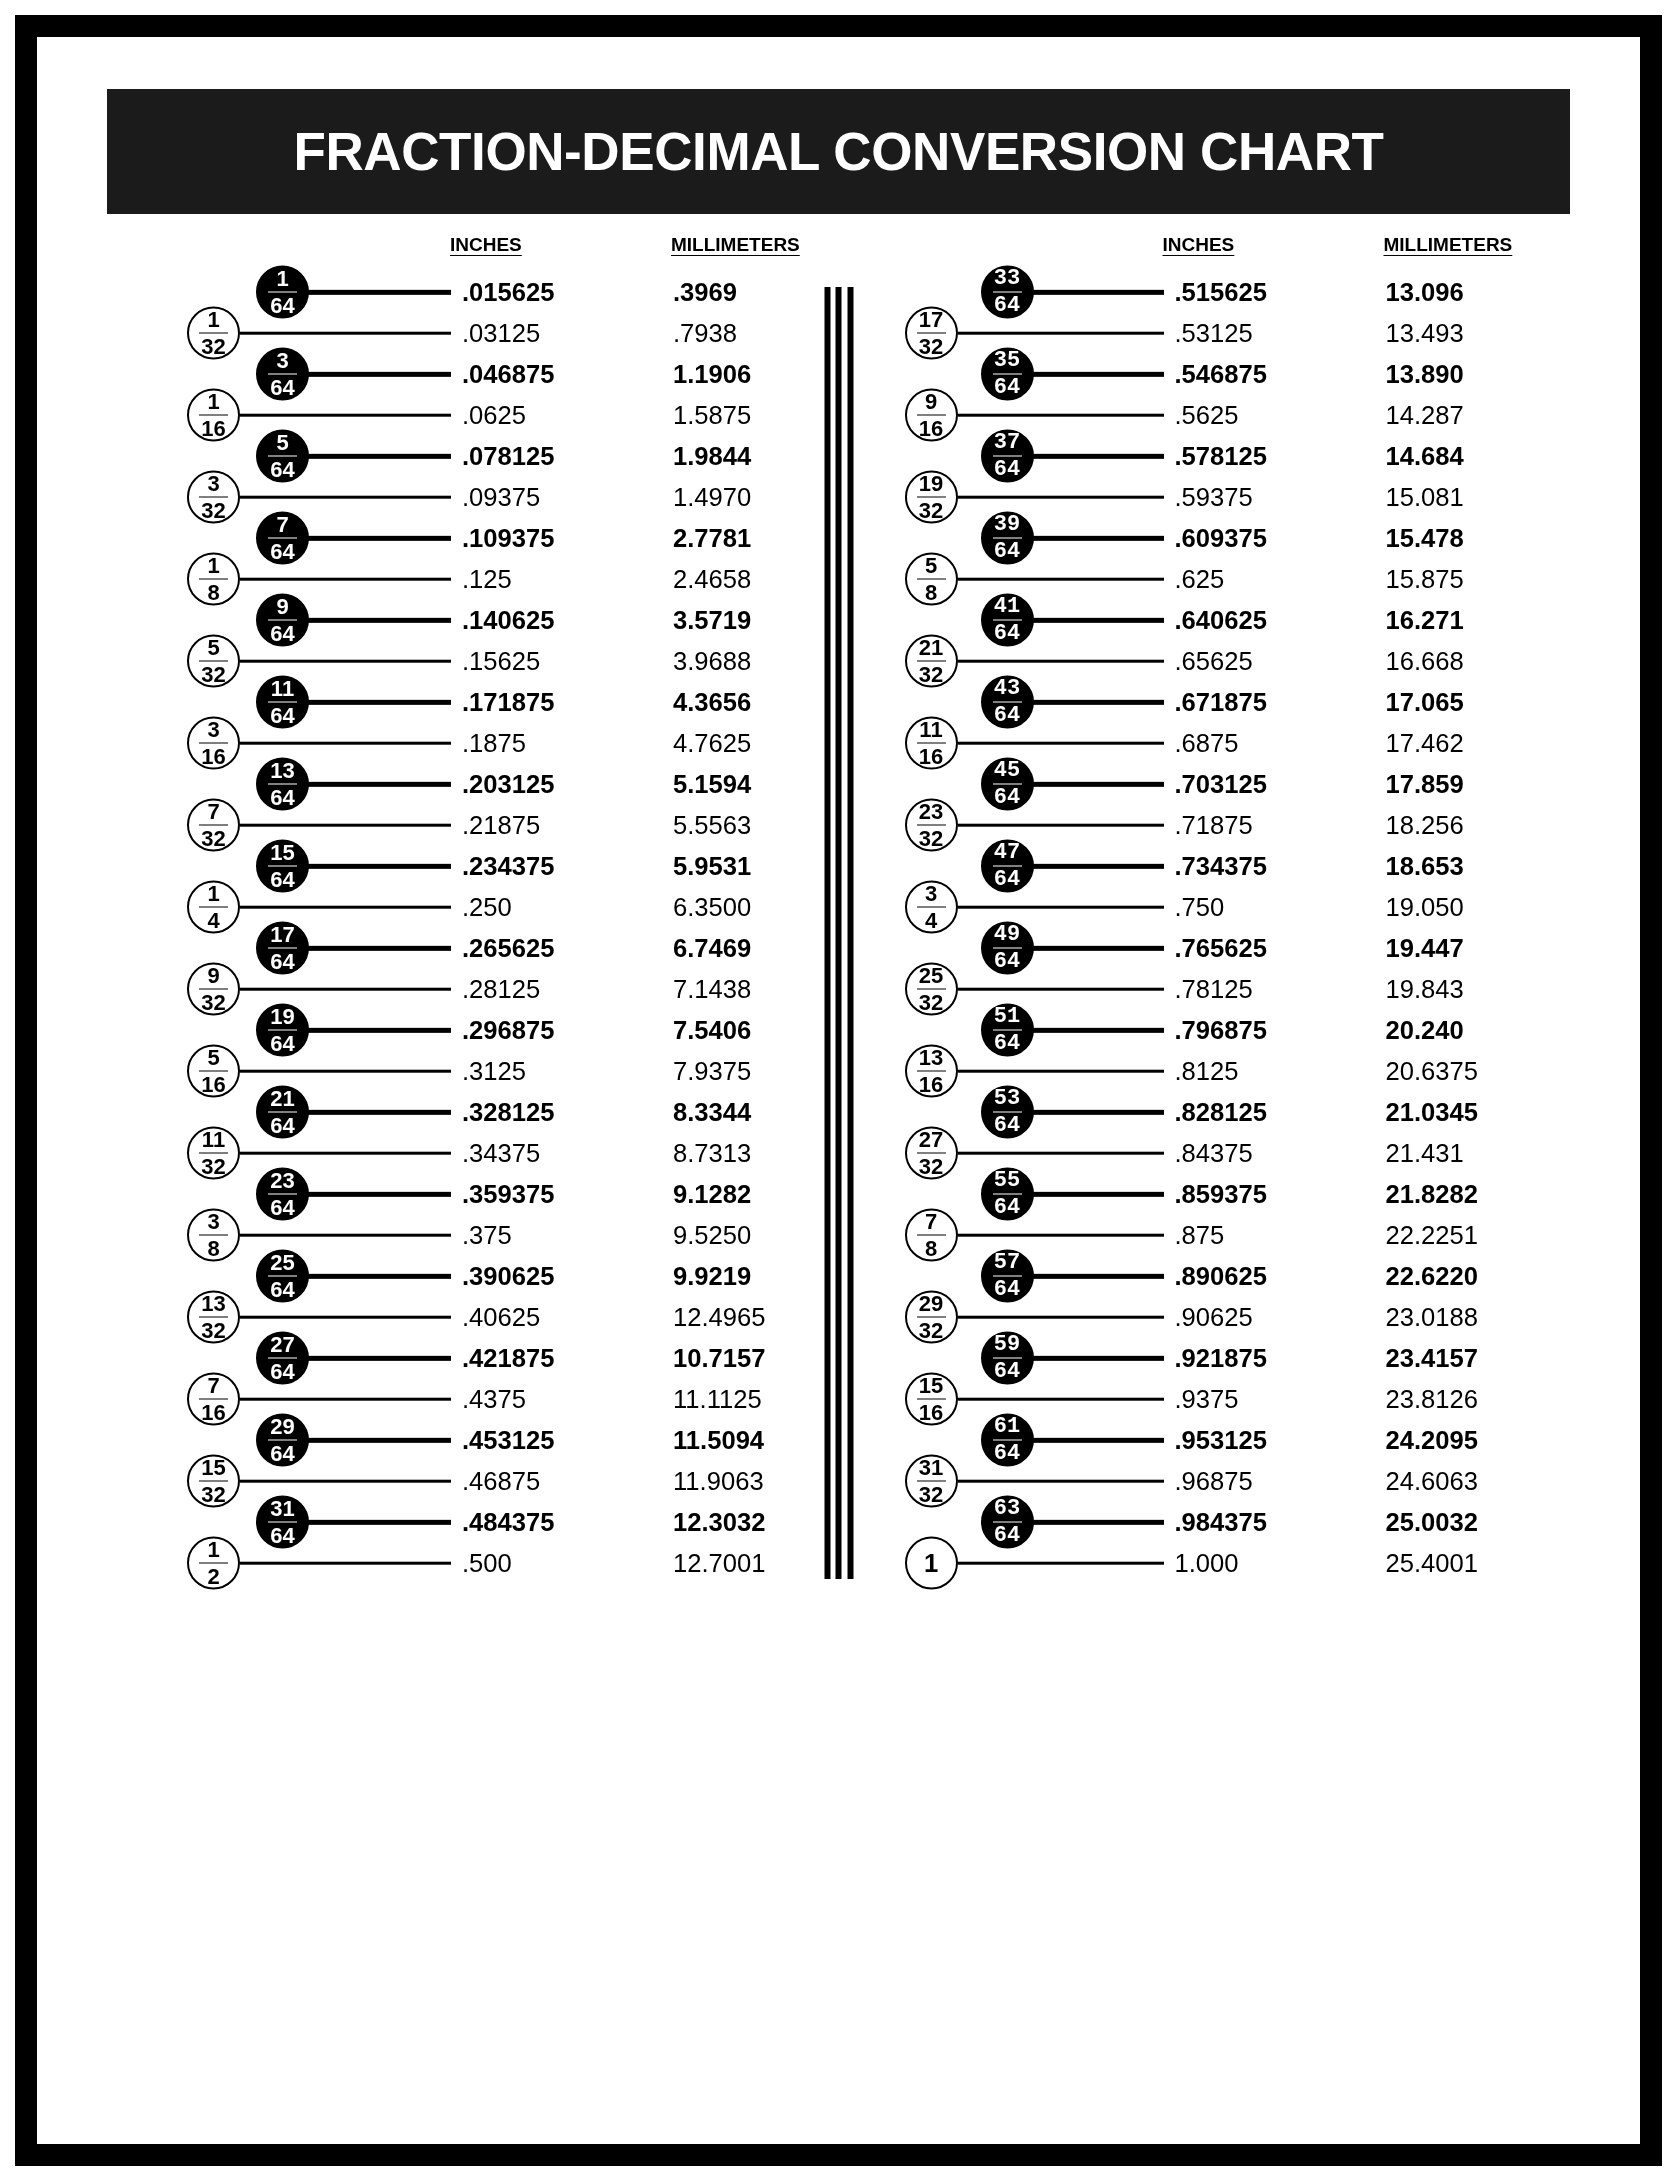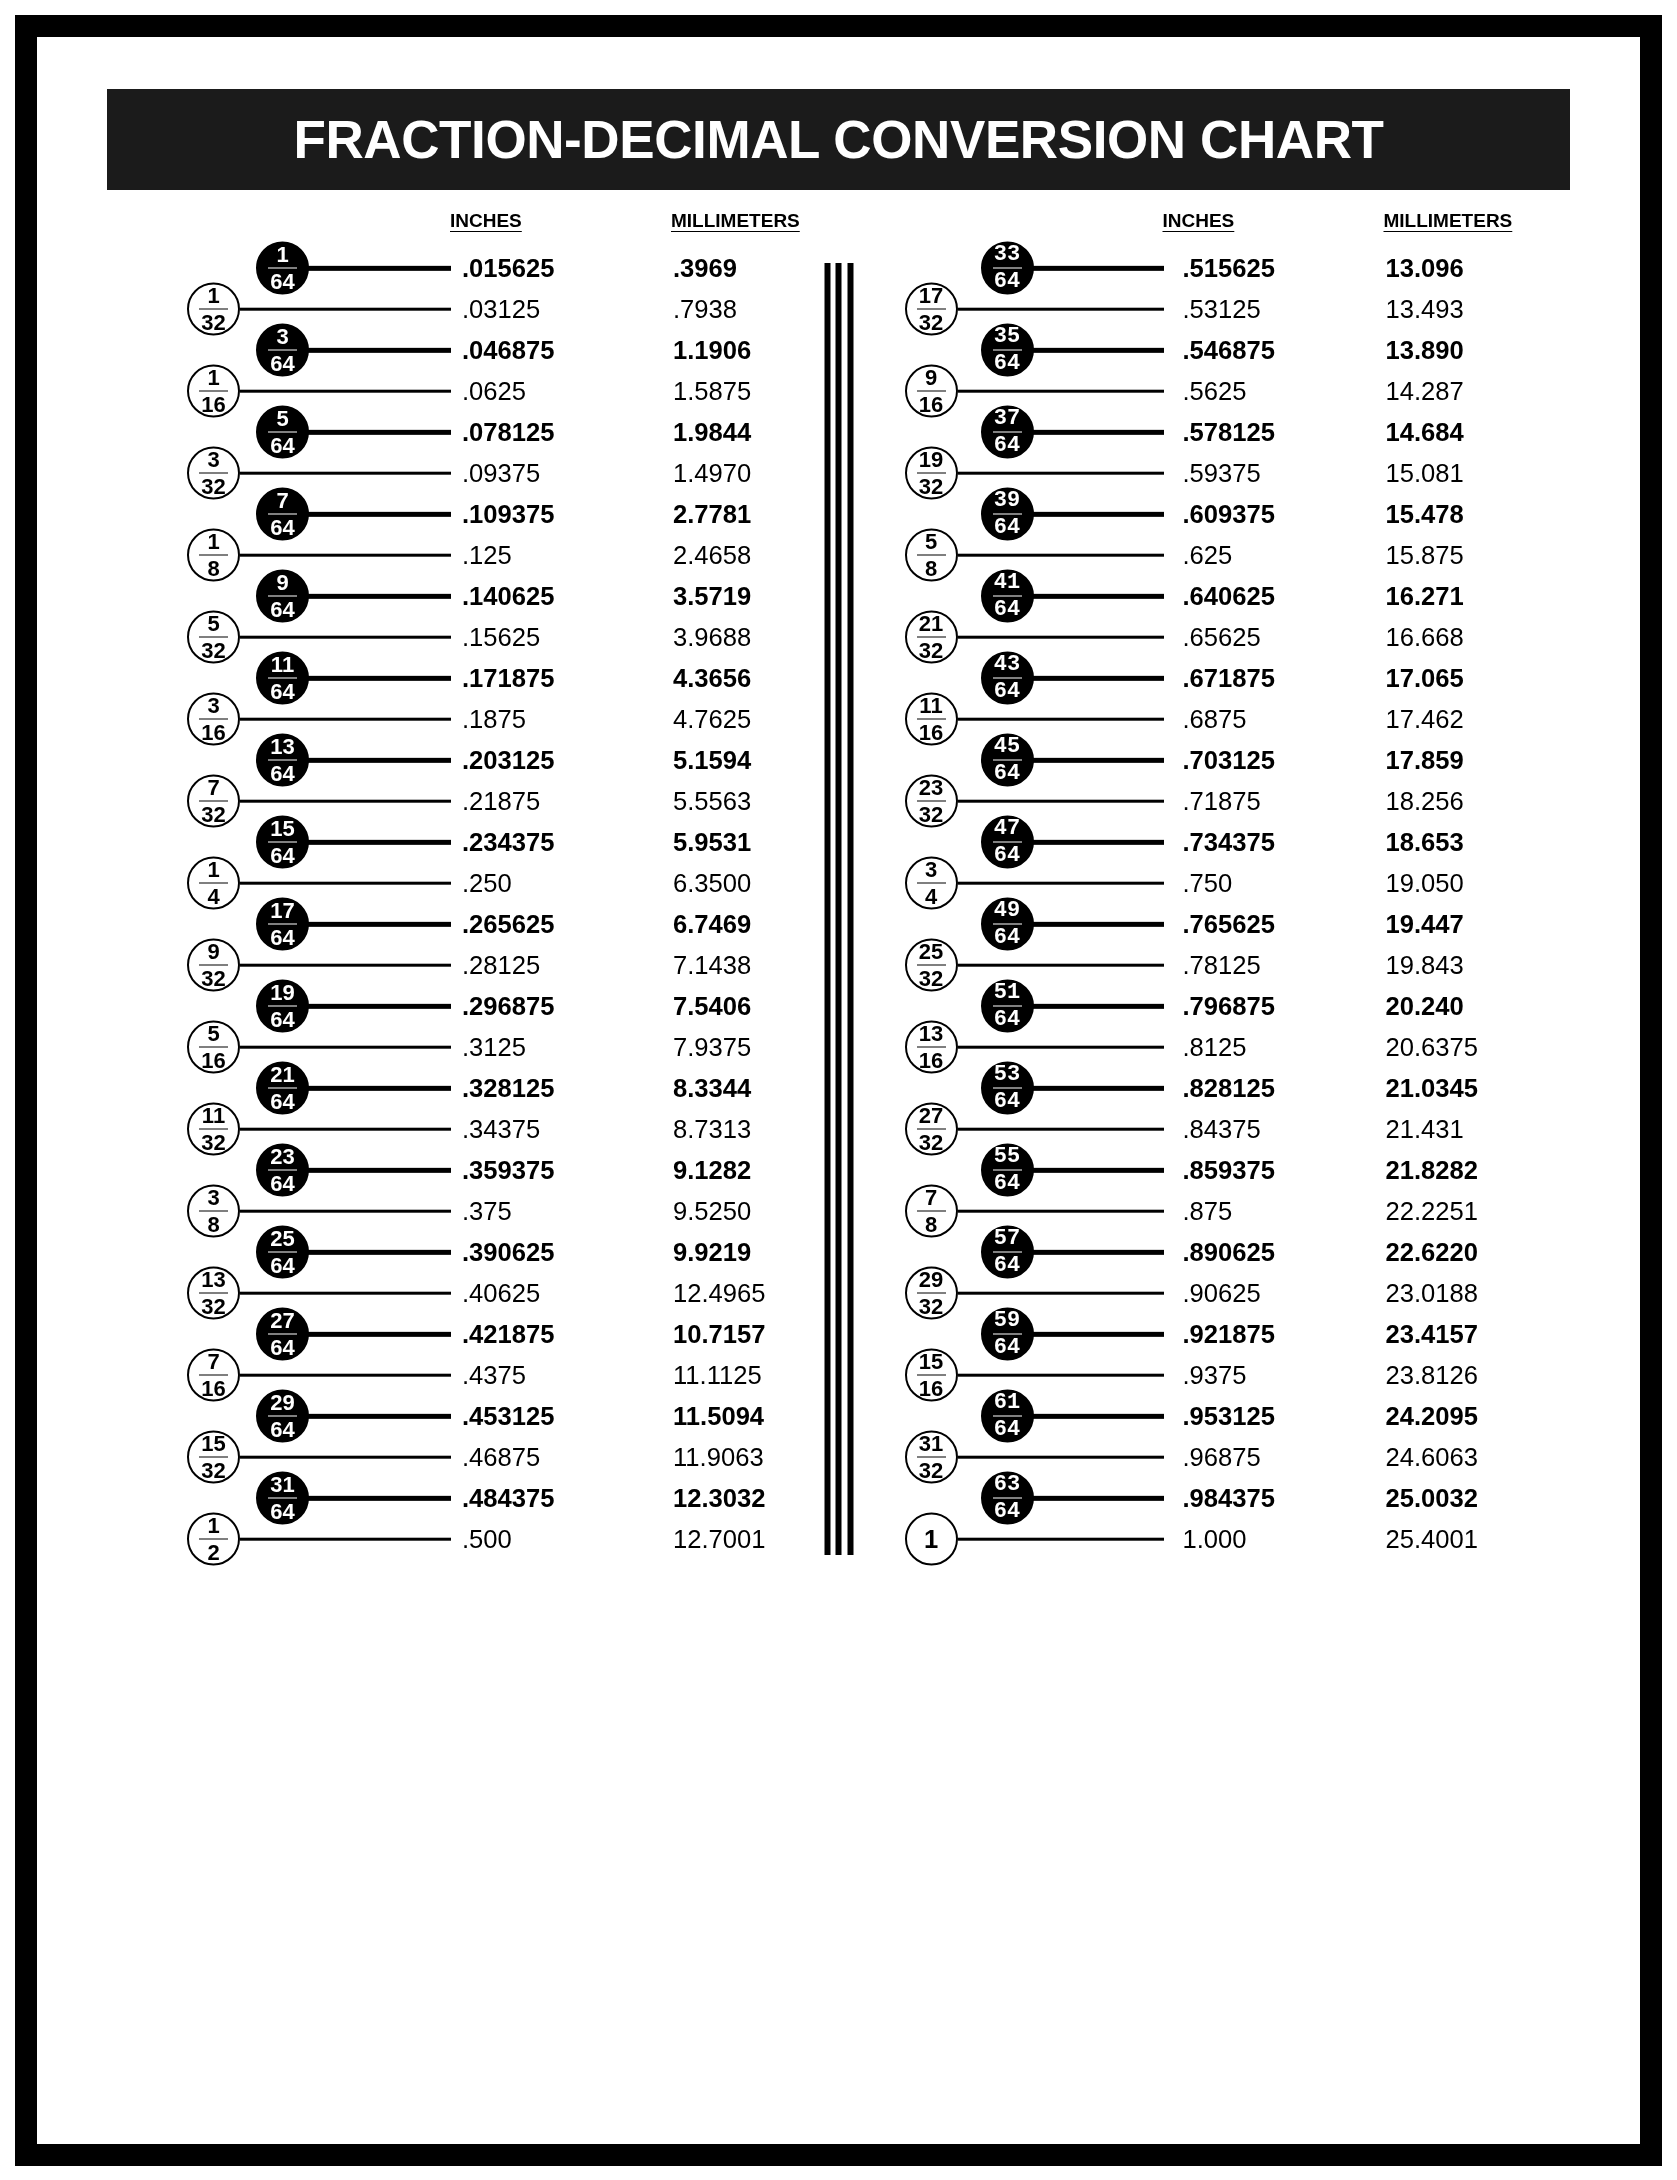--- a/index.html
+++ b/index.html
@@ -39,21 +39,21 @@
     left: 53px;
     right: 53px;
     top: 53px;
     bottom: 53px;
     box-sizing: border-box;
     padding: 24px 39px 17px 39px;
   }
   
   .title-banner {
     background: #1b1b1b;
-    height: 101px;
+    height: 125px;
     display: flex;
     align-items: center;
     justify-content: center;
     margin: 12px 15.3px 0 15.3px;
   }
   .title-banner .title-text {
     color: #ffffff;
     font-size: 53px;
     font-weight: bold;
     letter-spacing: -0.4px;
@@ -192,21 +192,21 @@
   .val-in { left: 370px; }
   .val-mm { left: 581px; }
   .row.odd .val-in, .row.odd .val-mm { font-weight: bold; }
   .row.even .val-in, .row.even .val-mm { font-weight: normal; }
 
   
   .column.right .bubble.white { left: 66px; }
   .column.right .bubble.black { left: 142px; font-family: Liberation Mono, monospace; }
   .column.right .row.odd .lead { left: 187px; width: 138px; }
   .column.right .row.even .lead { left: 119px; width: 206px; }
-  .column.right .val-in { left: 344px; }
+  .column.right .val-in { left: 336px; }
   .column.right .val-mm { left: 547px; }
 </style>
 </head>
 <body>
 
 <div class="page">
   <div class="frame-outer"></div>
   <div class="frame-inner"></div>
 
   <div class="content">

